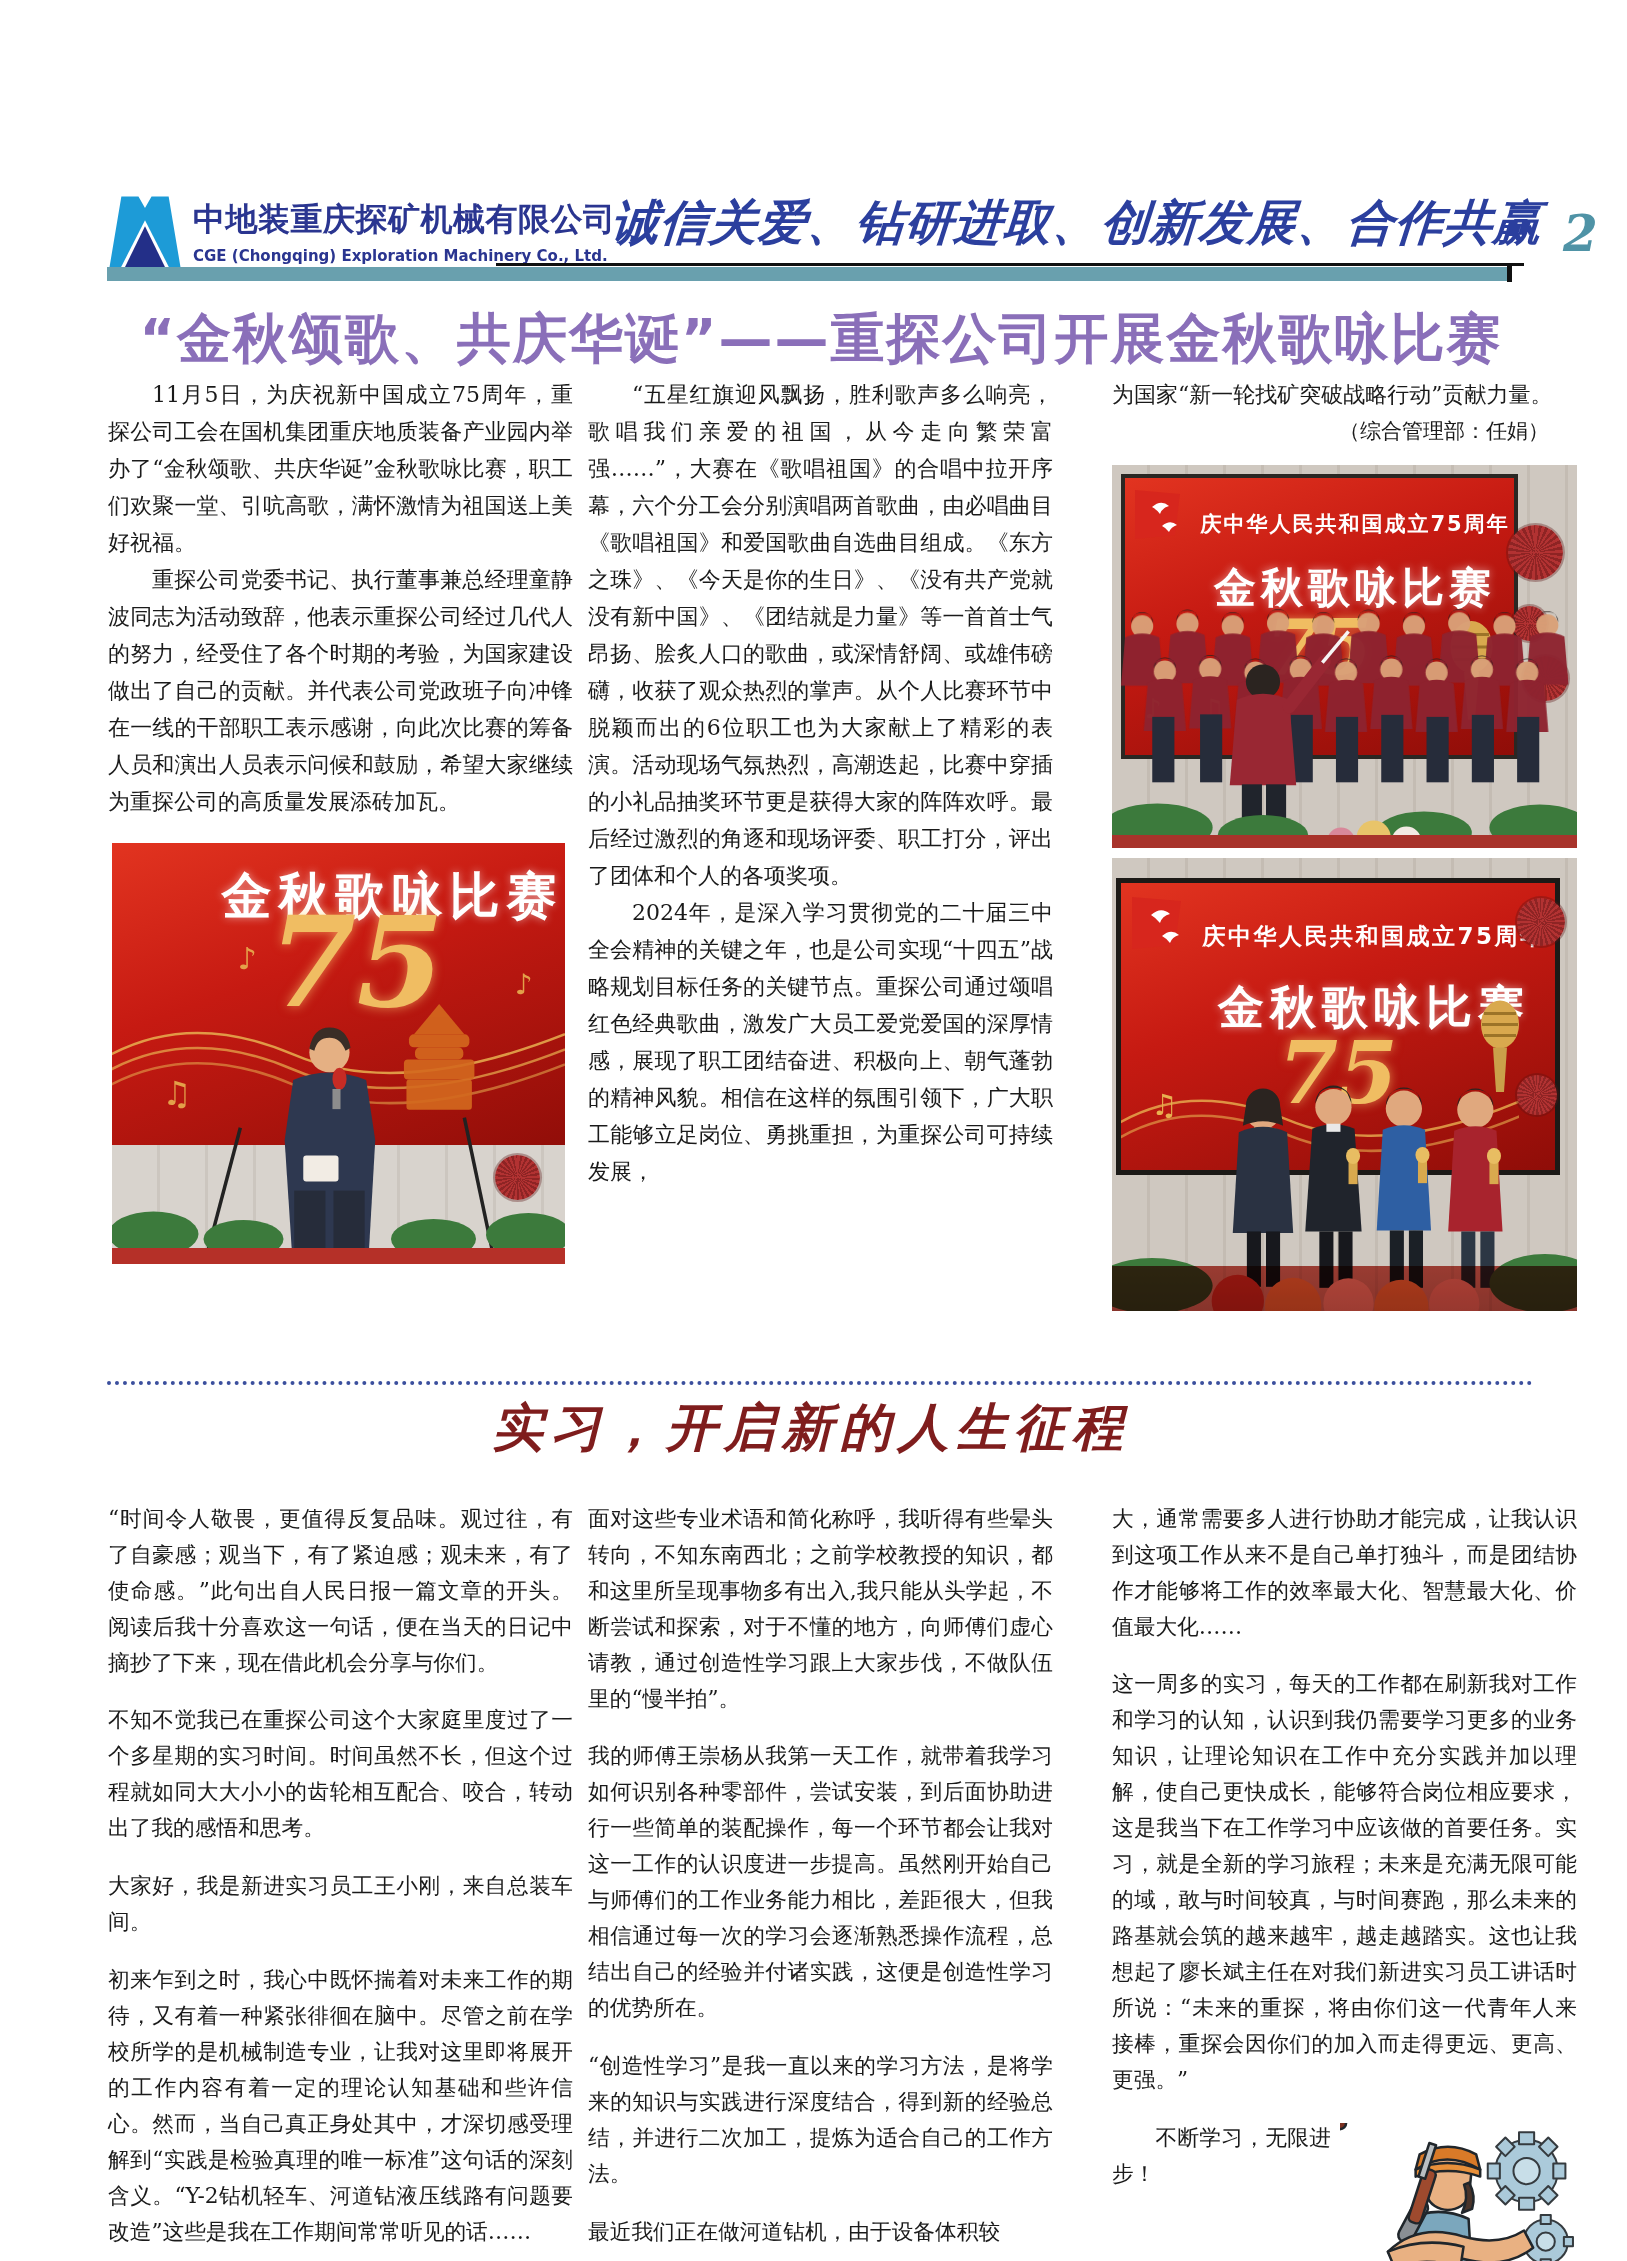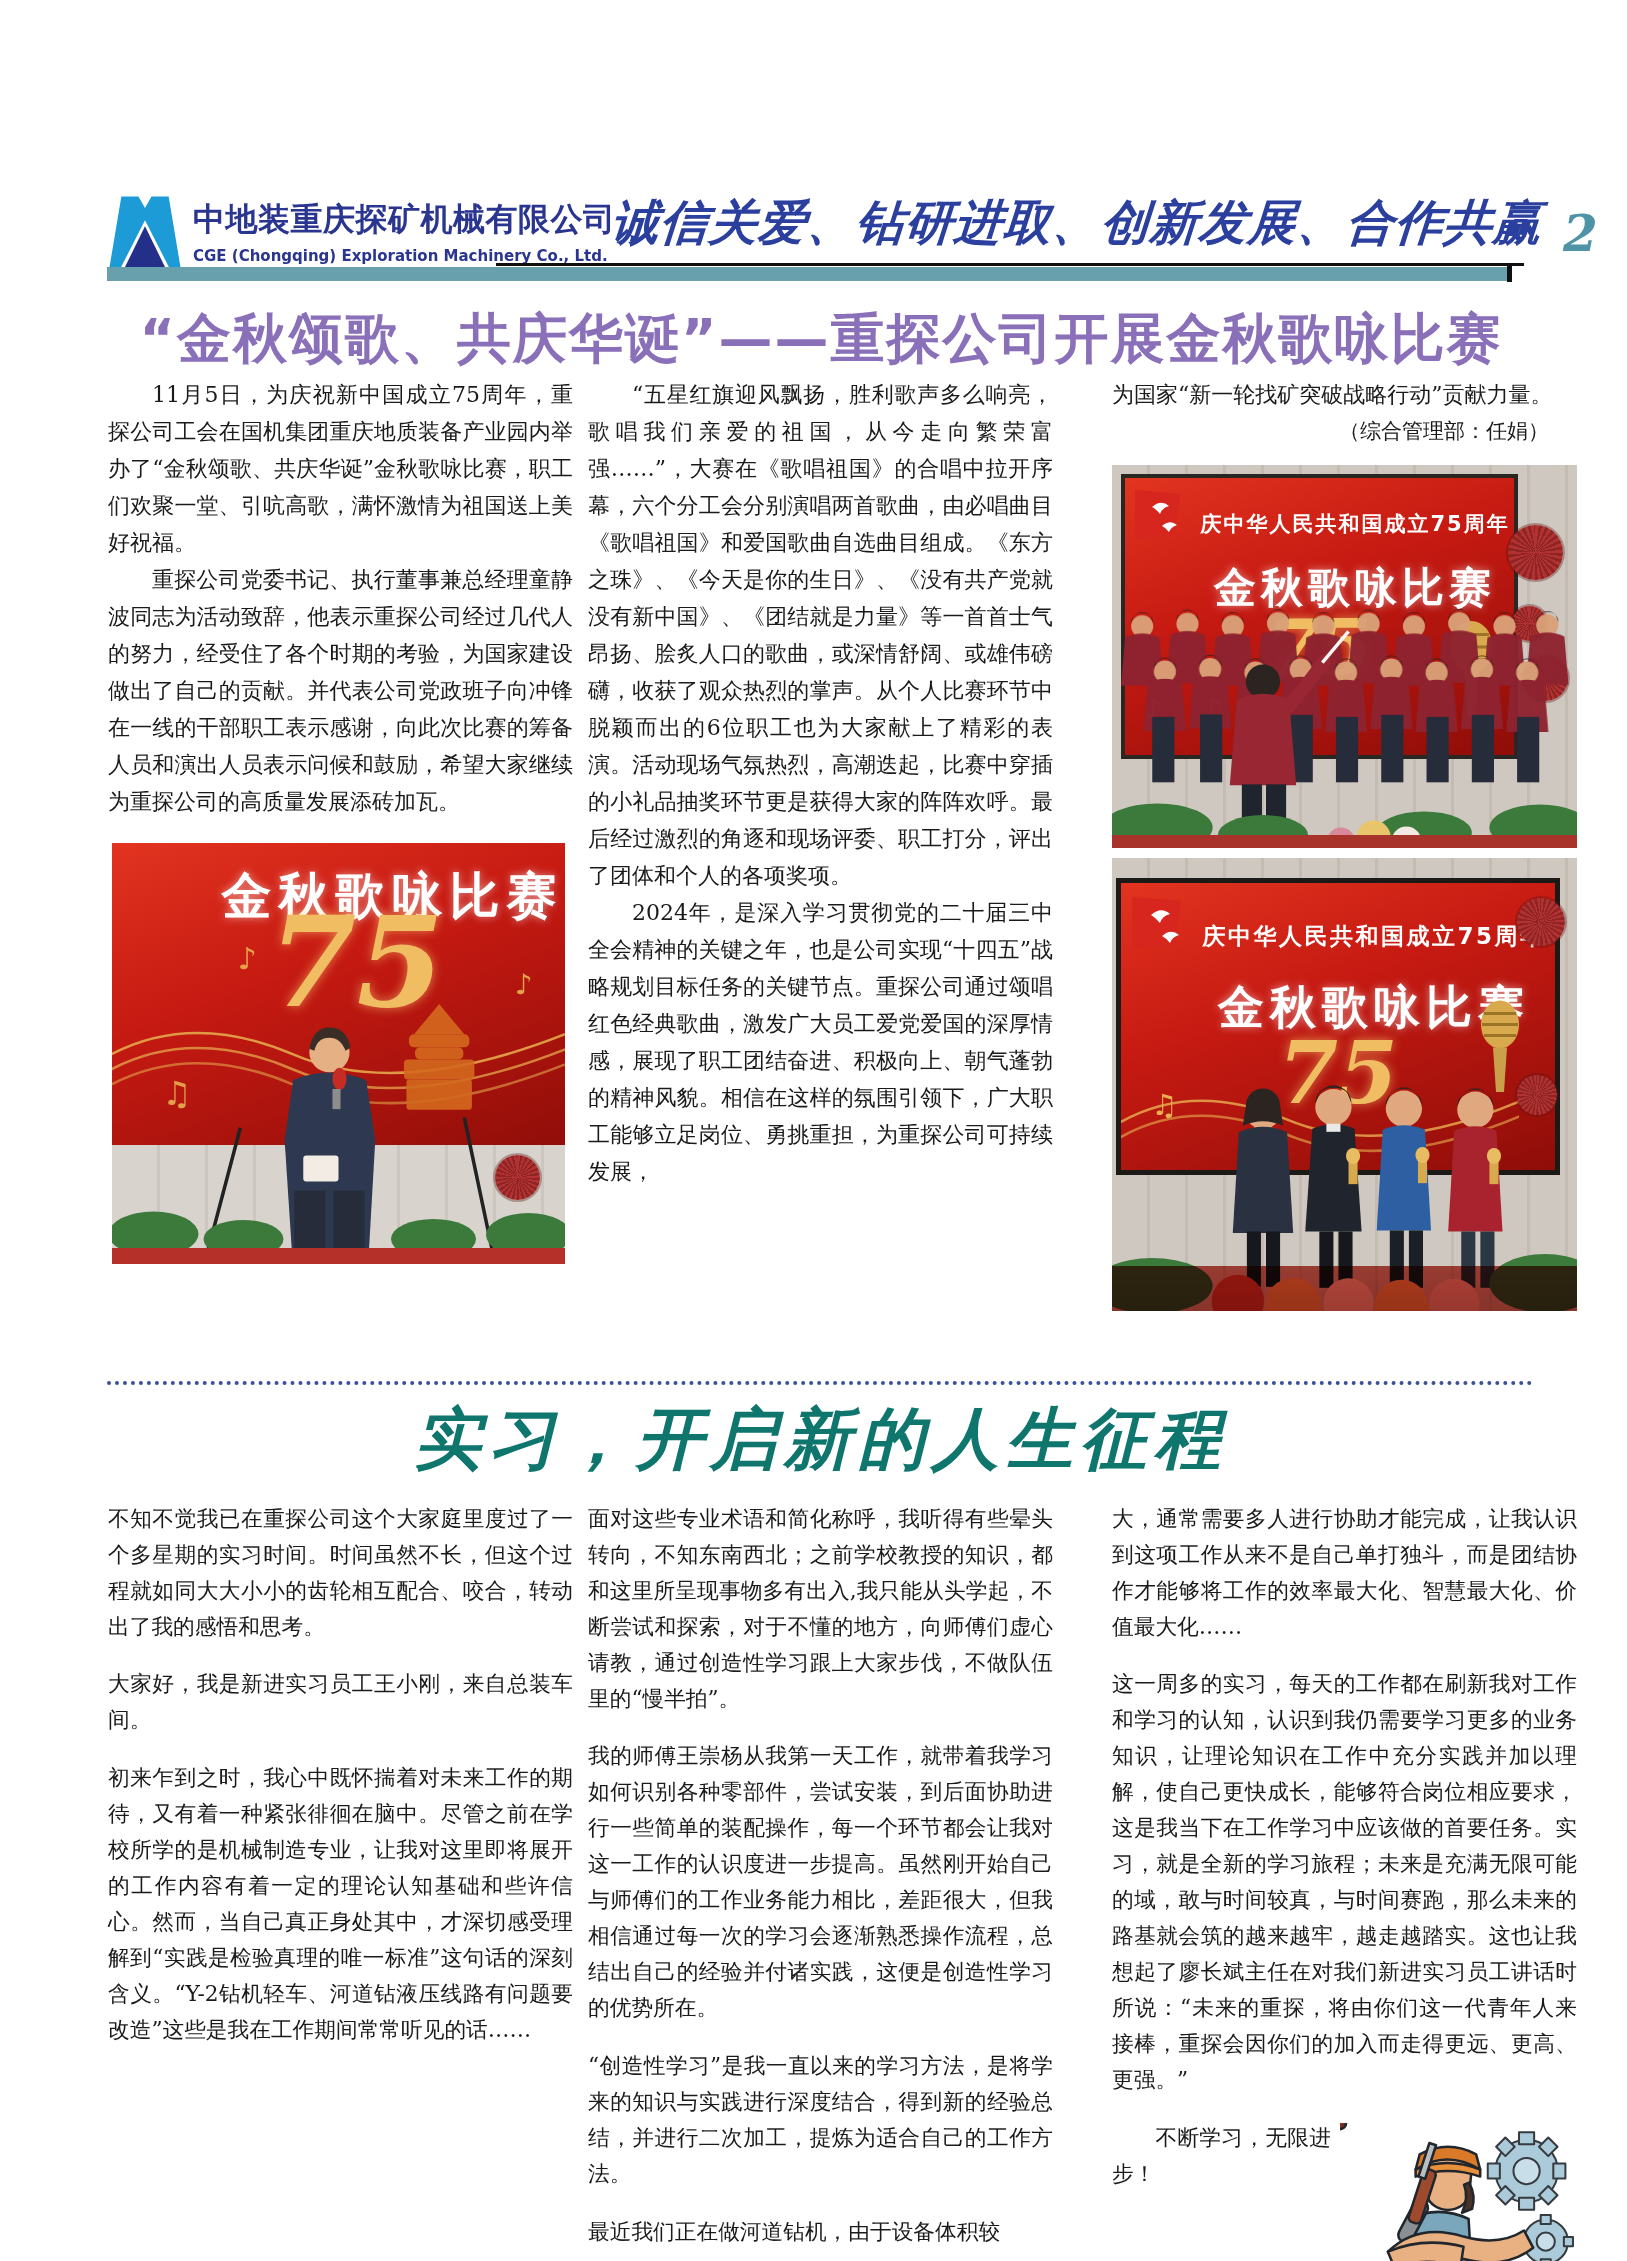--- a/index.html
+++ b/index.html
@@ -50,23 +50,23 @@
   .carpet{position:absolute;left:0;bottom:0;width:100%;background:#b53028;}
   .photo-stage{width:453px;height:421px;margin:23px 0 0 4px;}
   .photo-col3{width:465px;height:383px;margin-top:15px;}
   .photo-col3b{width:465px;height:453px;margin-top:10px;}
   .wall-b{position:absolute;inset:0;background:
       repeating-linear-gradient(90deg,#cfc8c0 0 35px,#c4bcb3 35px 38px),
       linear-gradient(#d5cec6,#c8c1b8);}
 
   
   .divider{position:absolute;left:107px;top:1353px;width:1426px;height:0;border-top:4.5px dotted #3b4f9d;}
-  .a2-title{position:absolute;left:108px;top:1366px;width:1426px;text-align:center;
+  .a2-title{position:absolute;left:98px;top:1366px;width:1426px;text-align:center;
             font-family:"DejaVu Serif","Liberation Serif",serif;font-weight:bold;font-style:italic;
-            font-size:67px;color:#0f766e;letter-spacing:7px;white-space:nowrap;}
+            font-size:51px;color:#7f1d1d;letter-spacing:7px;white-space:nowrap;}
   .col2x{position:absolute;top:1451px;width:465px;font-size:21.7px;line-height:36px;text-align:justify;}
   .worker-fig{float:right;width:237px;height:207px;margin:3px 0 3px 9px;}
   .closing{text-indent:2em;}
 </style>
 </head>
 <body>
 
 <div class="page">
 
   <div class="masthead">
@@ -309,20 +309,21 @@
         </g>
       </svg>
       <div class="carpet" style="height:60px;background:linear-gradient(#b5372c,#9c2c22);opacity:.9;mix-blend-mode:multiply;height:45px;"></div>
     </div>
   </div>
 
   <div class="divider"></div>
   <div class="a2-title">实习，开启新的人生征程</div>
 
   <div class="col2x c1">
+    <p>“时间令人敬畏，更值得反复品味。观过往，有了自豪感；观当下，有了紧迫感；观未来，有了使命感。”此句出自人民日报一篇文章的开头。阅读后我十分喜欢这一句话，便在当天的日记中摘抄了下来，现在借此机会分享与你们。</p>
     <p>不知不觉我已在重探公司这个大家庭里度过了一个多星期的实习时间。时间虽然不长，但这个过程就如同大大小小的齿轮相互配合、咬合，转动出了我的感悟和思考。</p>
     <p>大家好，我是新进实习员工王小刚，来自总装车间。</p>
     <p>初来乍到之时，我心中既怀揣着对未来工作的期待，又有着一种紧张徘徊在脑中。尽管之前在学校所学的是机械制造专业，让我对这里即将展开的工作内容有着一定的理论认知基础和些许信心。然而，当自己真正身处其中，才深切感受理解到“实践是检验真理的唯一标准”这句话的深刻含义。“Y-2钻机轻车、河道钻液压线路有问题要改造”这些是我在工作期间常常听见的话……</p>
   </div>
 
   <div class="col2x c2">
     <p>面对这些专业术语和简化称呼，我听得有些晕头转向，不知东南西北；之前学校教授的知识，都和这里所呈现事物多有出入,我只能从头学起，不断尝试和探索，对于不懂的地方，向师傅们虚心请教，通过创造性学习跟上大家步伐，不做队伍里的“慢半拍”。</p>
     <p>我的师傅王崇杨从我第一天工作，就带着我学习如何识别各种零部件，尝试安装，到后面协助进行一些简单的装配操作，每一个环节都会让我对这一工作的认识度进一步提高。虽然刚开始自己与师傅们的工作业务能力相比，差距很大，但我相信通过每一次的学习会逐渐熟悉操作流程，总结出自己的经验并付诸实践，这便是创造性学习的优势所在。</p>
     <p>“创造性学习”是我一直以来的学习方法，是将学来的知识与实践进行深度结合，得到新的经验总结，并进行二次加工，提炼为适合自己的工作方法。</p>
     <p>最近我们正在做河道钻机，由于设备体积较</p>

